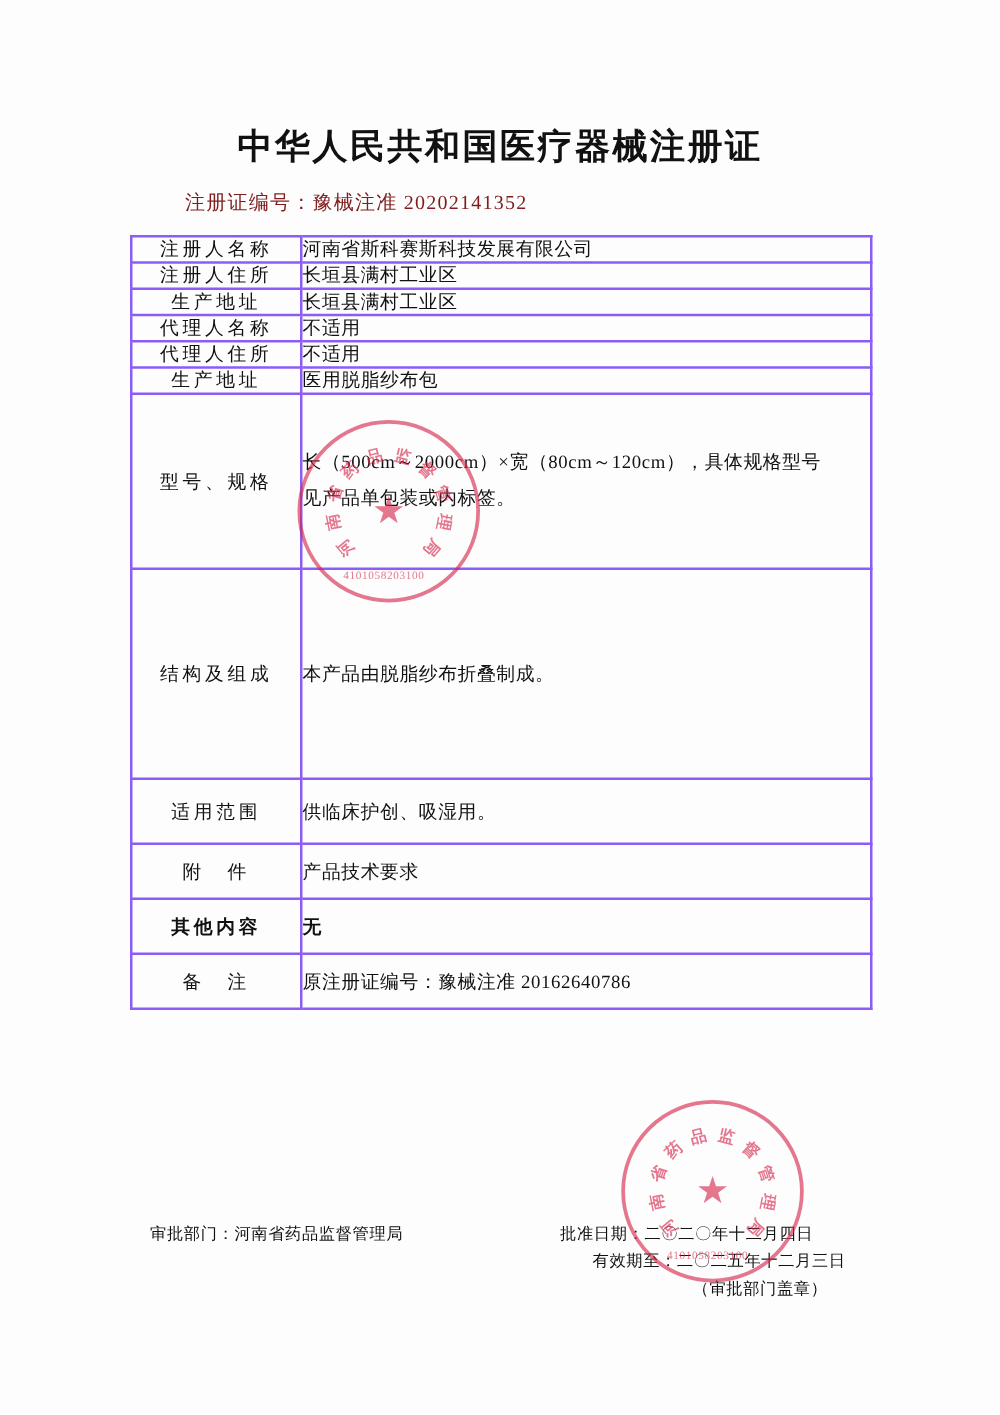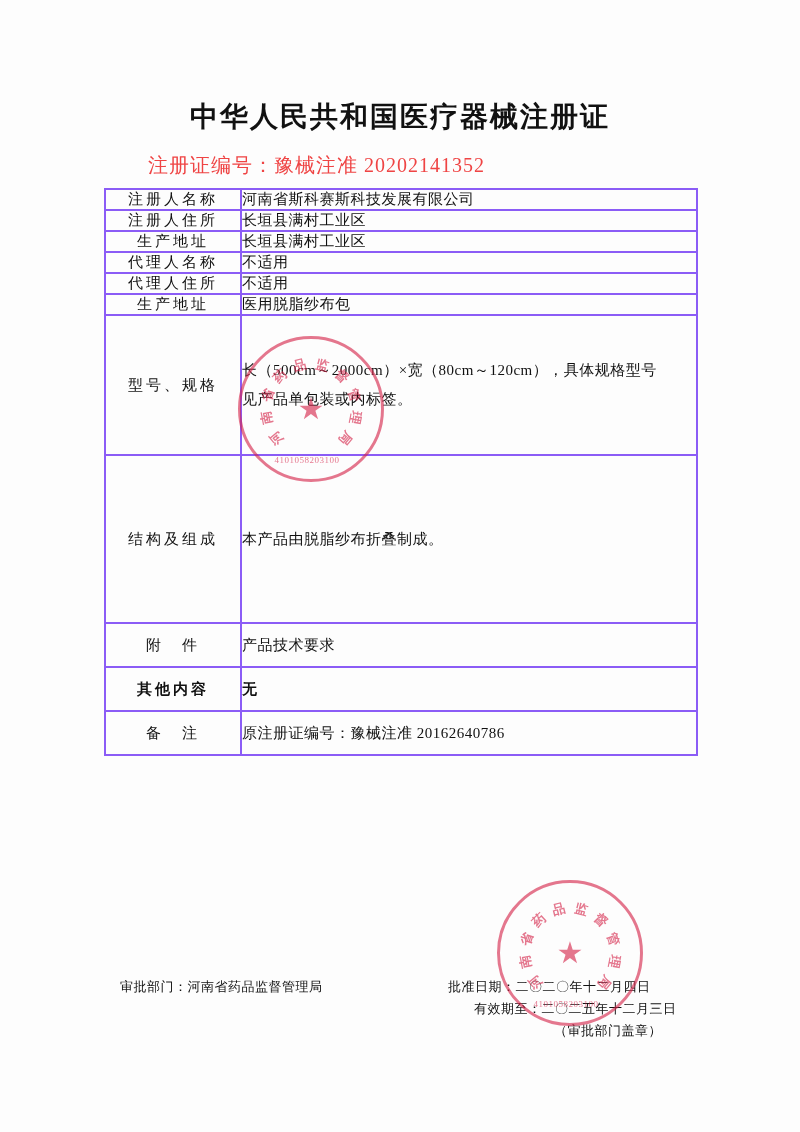--- a/index.html
+++ b/index.html
@@ -28,23 +28,23 @@
     text-align: center;
     font-size: 28px;
     font-weight: bold;
     letter-spacing: 2px;
     color: #111;
   }
   .regno {
     position: absolute;
     top: 152px;
     left: 148px;
-    font-size: 20px;
+    font-size: 16px;
     letter-spacing: 1px;
-    color: #ef4444;
+    color: #7f1d1d;
   }
   .tbl-wrap {
     position: absolute;
     top: 188px;
     left: 104px;
     width: 594px;
   }
   table.cert {
     border-collapse: collapse;
     width: 594px;
@@ -196,20 +196,24 @@
       <tr style="height:140px;">
         <td class="label">型号、规格</td>
         <td class="value v-multi">
           <div>长（500cm～2000cm）×宽（80cm～120cm），具体规格型号</div>
           <div>见产品单包装或内标签。</div>
         </td>
       </tr>
       <tr style="height:168px;">
         <td class="label">结构及组成</td>
         <td class="value" style="vertical-align:middle;">本产品由脱脂纱布折叠制成。</td>
+      </tr>
+      <tr style="height:52px;">
+        <td class="label">适用范围</td>
+        <td class="value">供临床护创、吸湿用。</td>
       </tr>
       <tr style="height:44px;">
         <td class="label">附　件</td>
         <td class="value">产品技术要求</td>
       </tr>
       <tr style="height:44px;font-weight:bold;">
         <td class="label">其他内容</td>
         <td class="value">无</td>
       </tr>
       <tr style="height:44px;padding-left:24px;">

